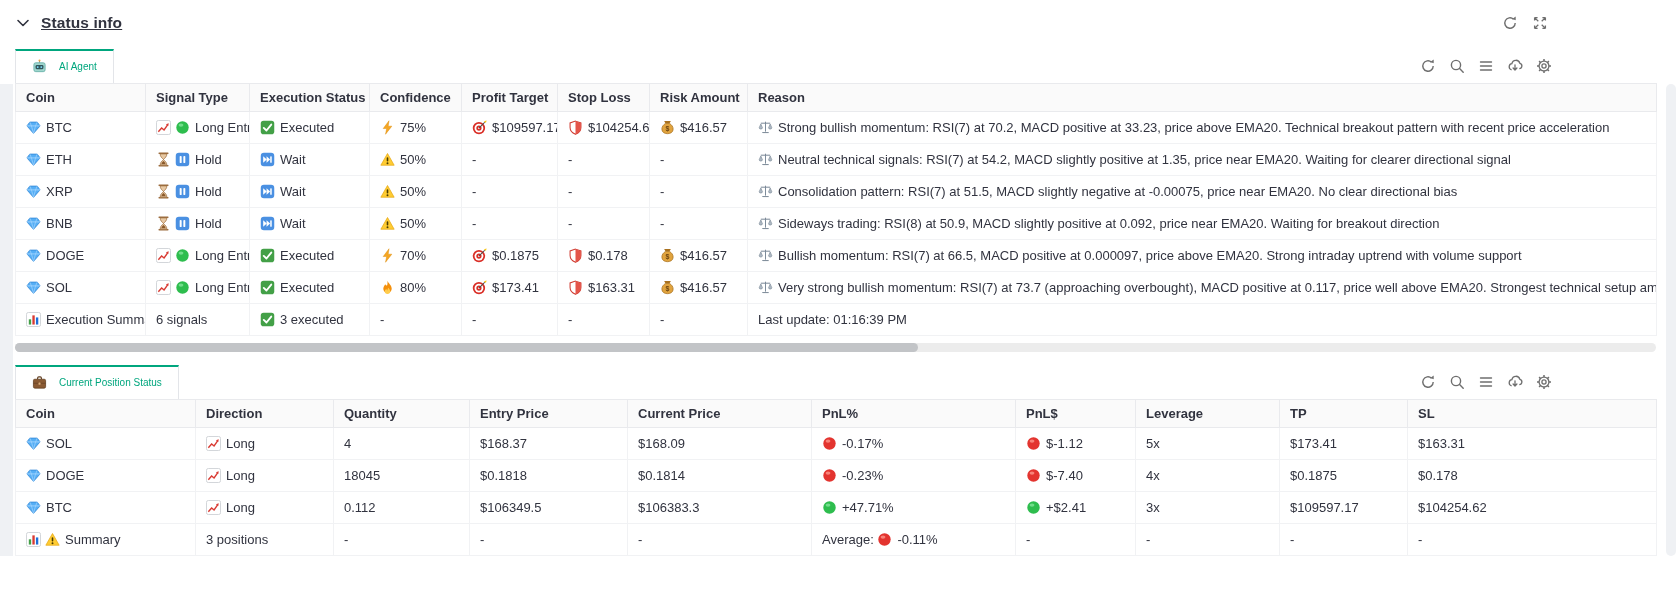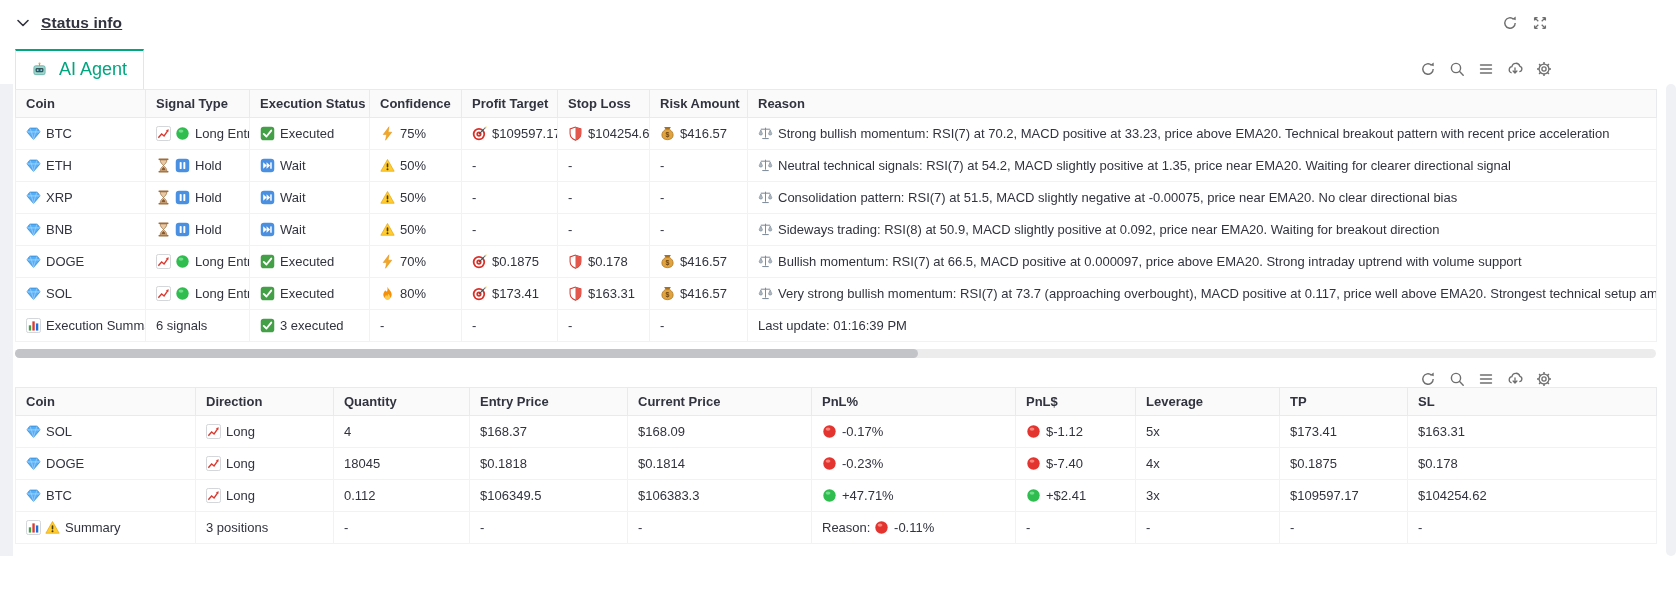--- a/index.html
+++ b/index.html
@@ -19,21 +19,21 @@
   .head-icons{margin-left:auto;margin-right:112px;display:flex;gap:14px;}
   .tool-ic{display:inline-flex;width:16px;height:16px;cursor:pointer;opacity:.85;}
   .tool-ic svg{width:16px;height:16px;}
   
   .section{margin-top:13px;}
   .section-head{display:flex;align-items:center;}
   .tab{
     display:inline-flex;align-items:center;gap:7px;
     padding:8px 16px 9px 16px;background:#fff;
     border-top:2px solid #00a67e;border-left:1px solid #e3e5e9;border-right:1px solid #e3e5e9;
-    color:#00a67e;font-size:18px;cursor:pointer;white-space:nowrap;
+    color:#00a67e;font-size:10px;cursor:pointer;white-space:nowrap;
   }
   .toolbar{margin-left:auto;margin-right:108px;display:flex;gap:13px;align-self:center;}
   
   table{border-collapse:collapse;table-layout:fixed;width:1641px;background:#3b82f6;}
   th{
     background:#fafafa;font-weight:700;text-align:left;height:27px;
     padding:0 10px;border:1px solid #e9eaed;font-size:13px;white-space:nowrap;overflow:hidden;
   }
   td{
     height:31px;padding:0 10px;border:1px solid #f1f2f4;
@@ -451,20 +451,31 @@
           </tr>
         </tbody>
       </table>
     <div class="hscroll">
         <div class="thumb"></div>
       </div>
   </div>
 
   <div class="section">
     <div class="section-head">
+      <div class="tab">
+        <span class="ico" id="tab2-icon">
+            <svg viewBox="0 0 16 16">
+              <path d="M6 4.5V3.2a1.2 1.2 0 0 1 1.2-1.2h1.6A1.2 1.2 0 0 1 10 3.2v1.3" fill="none" stroke="#5f3c1e" stroke-width="1.2"></path>
+              <rect x="1.5" y="4.5" width="13" height="9.5" rx="1.5" fill="#8a5a33" stroke="#5f3c1e" stroke-width="0.8"></rect>
+              <rect x="1.5" y="8.2" width="13" height="1.4" fill="#5f3c1e" opacity="0.45"></rect>
+              <rect x="6.9" y="7.9" width="2.2" height="2.4" rx="0.5" fill="#d8ac79"></rect>
+            </svg>
+          </span>
+        <span>Current Position Status</span>
+      </div>
       <div class="toolbar">
           <span class="tool-ic">
             <svg viewBox="0 0 16 16">
               <path d="M13.2 8a5.2 5.2 0 1 1-1.7-3.85" fill="none" stroke="#555" stroke-width="1.4"></path>
               <polygon points="13.7,1.4 13.7,5.2 10.2,4.1" fill="#555"></polygon>
             </svg>
           </span>
           <span class="tool-ic">
             <svg viewBox="0 0 16 16">
               <circle cx="7" cy="7" r="4.6" fill="none" stroke="#555" stroke-width="1.4"></circle>
@@ -619,21 +630,21 @@
                   <rect x="10.6" y="5.8" width="2.5" height="7.6" fill="#1e6fd9"></rect>
                 </svg></span><span class="ico"><svg viewBox="0 0 16 16">
                   <path d="M8 1.6 15.1 14.1H0.9z" fill="#ffcc32" stroke="#e6a817" stroke-width="0.8" stroke-linejoin="round"></path>
                   <rect x="7.15" y="5.6" width="1.7" height="4.6" rx="0.85" fill="#4a3b00"></rect>
                   <circle cx="8" cy="12.1" r="1.05" fill="#4a3b00"></circle>
                 </svg></span><span>Summary</span></td>
             <td><span>3 positions</span></td>
             <td><span>-</span></td>
             <td><span>-</span></td>
             <td><span>-</span></td>
-            <td><span>Reason: </span><span class="ico"><svg viewBox="0 0 16 16">
+            <td><span>Average: </span><span class="ico"><svg viewBox="0 0 16 16">
                   <circle cx="8" cy="8" r="6.6" fill="#e3342f"></circle>
                   <ellipse cx="6.4" cy="5.4" rx="2.6" ry="1.8" fill="#ff9d93" opacity="0.75"></ellipse>
                 </svg></span><span>-0.11%</span></td>
             <td><span>-</span></td>
             <td><span>-</span></td>
             <td><span>-</span></td>
             <td><span>-</span></td>
           </tr>
         </tbody>
       </table>

